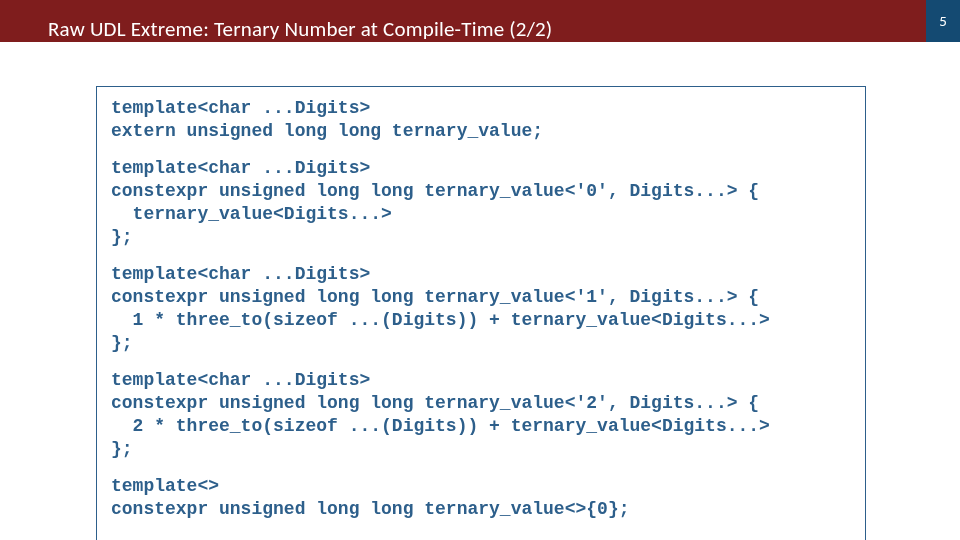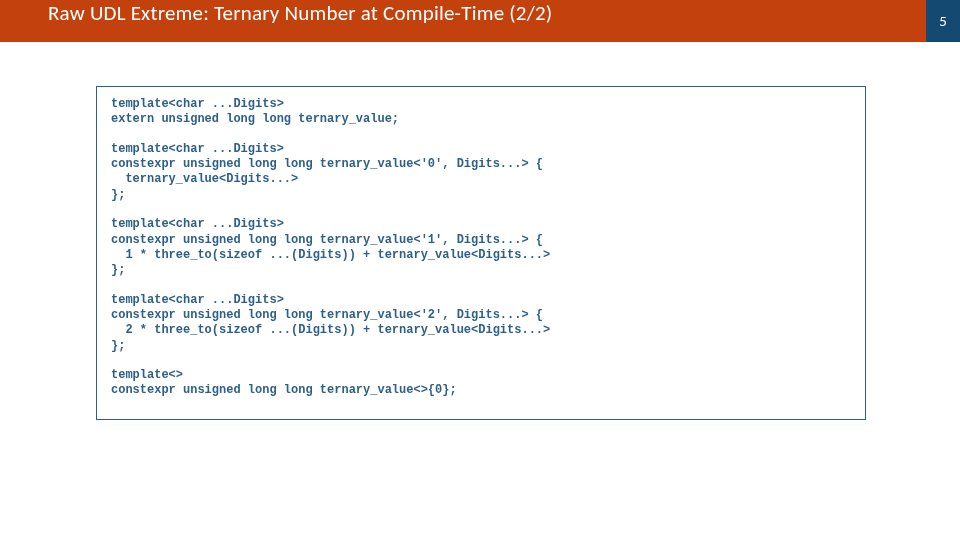--- a/index.html
+++ b/index.html
@@ -1,32 +1,32 @@
 <!DOCTYPE html>
 <html><head>
 <meta charset="utf-8">
 <style>
   * { margin: 0; padding: 0; box-sizing: border-box; }
   html, body { width: 960px; height: 540px; overflow: hidden; font-family: Calibri, "Segoe UI", Arial, sans-serif; background: #fff; }
   .slide { width: 960px; height: 540px; position: relative; background: #fff; }
-  .title-bar { position: absolute; top: 0; left: 0; right: 0; height: 42px; background: #c2410c; display: flex; align-items: flex-start; }
+  .title-bar { position: absolute; top: 0; left: 0; right: 0; height: 42px; background: #7f1d1d; display: flex; align-items: flex-end; }
   .title-text { color: #fff; font-size: 21px; font-weight: 400; margin-left: 48px; letter-spacing: 0.2px; }
   .page-badge { position: absolute; top: 0; right: 0; width: 34px; height: 42px; background: #144a72; display: flex; align-items: center; justify-content: center; color: #fff; font-size: 15px; }
   .code-box {
     position: absolute;
     left: 96px;
     top: 86px;
     width: 770px;
     background: #fff;
     border: 1.5px solid #2d5f8b;
     padding: 10px 14px 12px 14px;
   }
   .code {
     font-family: Consolas, "Courier New", monospace;
-    font-size: 12px;
+    font-size: 18px;
     line-height: 1.28;
     color: #2d5f8b;
     white-space: pre;
     font-weight: 600;
   }
   .code-block { margin-bottom: 14px; }
   .code-block:last-child { margin-bottom: 8px; }
 </style>
 </head>
 <body>

